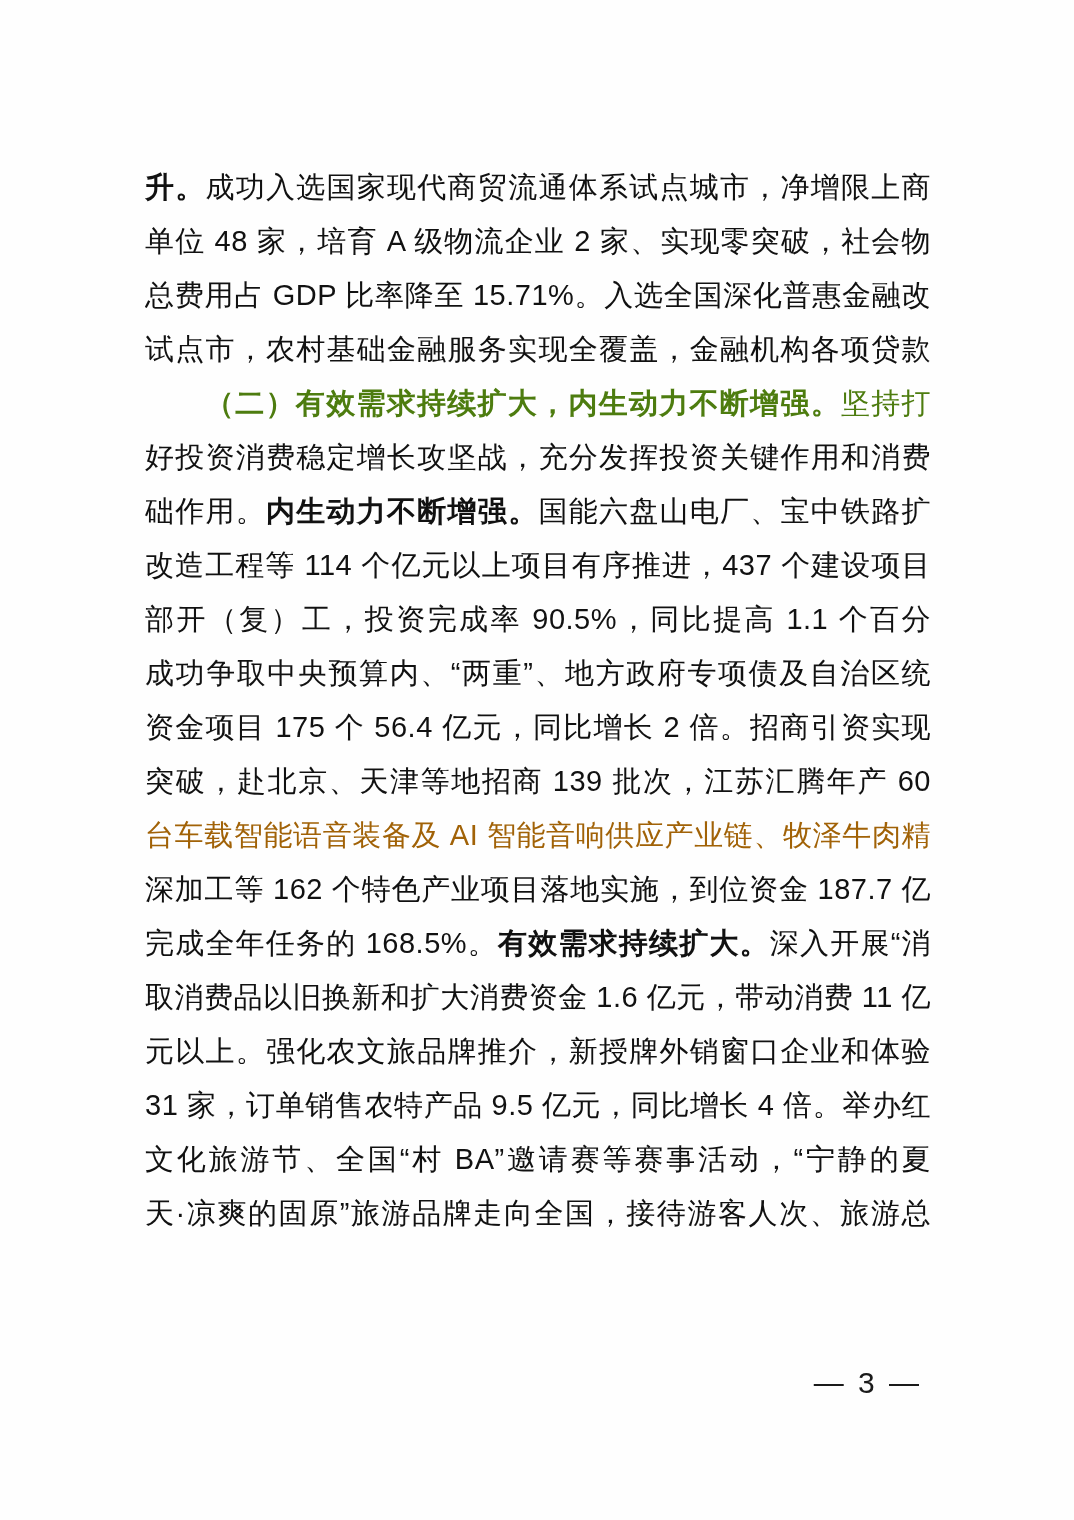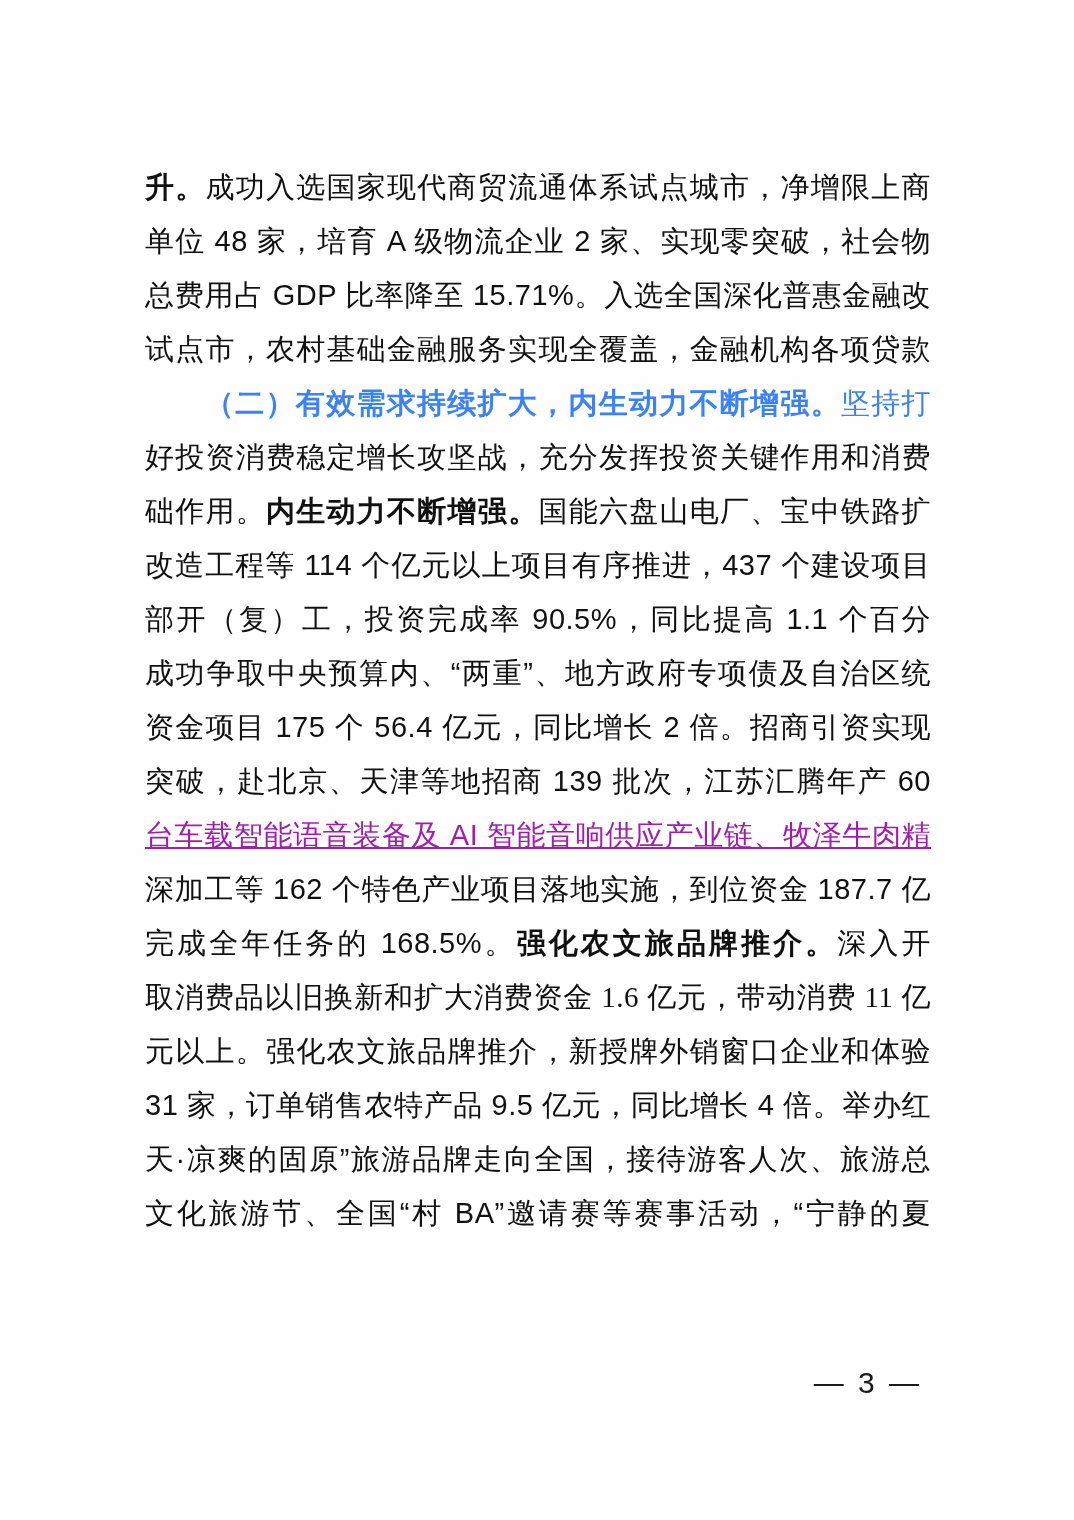--- a/index.html
+++ b/index.html
@@ -55,31 +55,31 @@
 </style>
 </head>
 <body>
 
 <div class="page" style="background: rgb(254, 254, 254);">
   <div class="text-block" id="text-block">
       <div class="line" style="color: rgb(17, 17, 17);"><span class="seg bold">升。</span><span class="seg">成功入选国家现代商贸流通体系试点城市，净增限上商贸</span></div>
       <div class="line" style="color: rgb(17, 17, 17);"><span class="seg">单位 48 家，培育 A 级物流企业 2 家、实现零突破，社会物流</span></div>
       <div class="line" style="color: rgb(17, 17, 17);"><span class="seg">总费用占 GDP 比率降至 15.71%。入选全国深化普惠金融改革</span></div>
       <div class="line" style="color: rgb(17, 17, 17);"><span class="seg">试点市，农村基础金融服务实现全覆盖，金融机构各项贷款平</span></div>
-      <div class="line indent" style="color: #3b82f6;"><span class="seg bold">（二）有效需求持续扩大，内生动力不断增强。</span><span class="seg">坚持打</span></div>
+      <div class="line indent" style="color: #4d7c0f;"><span class="seg bold">（二）有效需求持续扩大，内生动力不断增强。</span><span class="seg">坚持打</span></div>
       <div class="line" style="color: rgb(17, 17, 17);"><span class="seg">好投资消费稳定增长攻坚战，充分发挥投资关键作用和消费基</span></div>
       <div class="line" style="color: rgb(17, 17, 17);"><span class="seg">础作用。</span><span class="seg bold">内生动力不断增强。</span><span class="seg">国能六盘山电厂、宝中铁路扩能</span></div>
       <div class="line" style="color: rgb(17, 17, 17);"><span class="seg">改造工程等 114 个亿元以上项目有序推进，437 个建设项目全</span></div>
       <div class="line" style="color: rgb(17, 17, 17);"><span class="seg">部开（复）工，投资完成率 90.5%，同比提高 1.1 个百分点。</span></div>
       <div class="line" style="color: rgb(17, 17, 17);"><span class="seg">成功争取中央预算内、“两重”、地方政府专项债及自治区统筹</span></div>
       <div class="line" style="color: rgb(17, 17, 17);"><span class="seg">资金项目 175 个 56.4 亿元，同比增长 2 倍。招商引资实现新</span></div>
       <div class="line" style="color: rgb(17, 17, 17);"><span class="seg">突破，赴北京、天津等地招商 139 批次，江苏汇腾年产 60 万</span></div>
-      <div class="line" style="color: #a21caf; text-decoration: underline;"><span class="seg">台车载智能语音装备及 AI 智能音响供应产业链、牧泽牛肉精</span></div>
+      <div class="line" style="color: #a16207;"><span class="seg">台车载智能语音装备及 AI 智能音响供应产业链、牧泽牛肉精</span></div>
       <div class="line" style="color: rgb(17, 17, 17);"><span class="seg">深加工等 162 个特色产业项目落地实施，到位资金 187.7 亿元，</span></div>
-      <div class="line" style="color: rgb(17, 17, 17);"><span class="seg">完成全年任务的 168.5%。</span><span class="seg bold">强化农文旅品牌推介。</span><span class="seg">深入开展“消费</span></div>
-      <div class="line" style="color: rgb(17, 17, 17); font-family: Liberation Serif, serif;"><span class="seg">取消费品以旧换新和扩大消费资金 1.6 亿元，带动消费 11 亿</span></div>
+      <div class="line" style="color: rgb(17, 17, 17);"><span class="seg">完成全年任务的 168.5%。</span><span class="seg bold">有效需求持续扩大。</span><span class="seg">深入开展“消费</span></div>
+      <div class="line" style="color: rgb(17, 17, 17);"><span class="seg">取消费品以旧换新和扩大消费资金 1.6 亿元，带动消费 11 亿</span></div>
       <div class="line" style="color: rgb(17, 17, 17);"><span class="seg">元以上。强化农文旅品牌推介，新授牌外销窗口企业和体验店</span></div>
       <div class="line" style="color: rgb(17, 17, 17);"><span class="seg">31 家，订单销售农特产品 9.5 亿元，同比增长 4 倍。举办红色</span></div>
+      <div class="line" style="color: rgb(17, 17, 17);"><span class="seg">文化旅游节、全国“村 BA”邀请赛等赛事活动，“宁静的夏</span></div>
       <div class="line" style="color: rgb(17, 17, 17);"><span class="seg">天·凉爽的固原”旅游品牌走向全国，接待游客人次、旅游总</span></div>
-      <div class="line" style="color: rgb(17, 17, 17);"><span class="seg">文化旅游节、全国“村 BA”邀请赛等赛事活动，“宁静的夏</span></div>
     </div>
   <div class="page-number">— 3 —</div>
 </div>
 
 </body></html>

